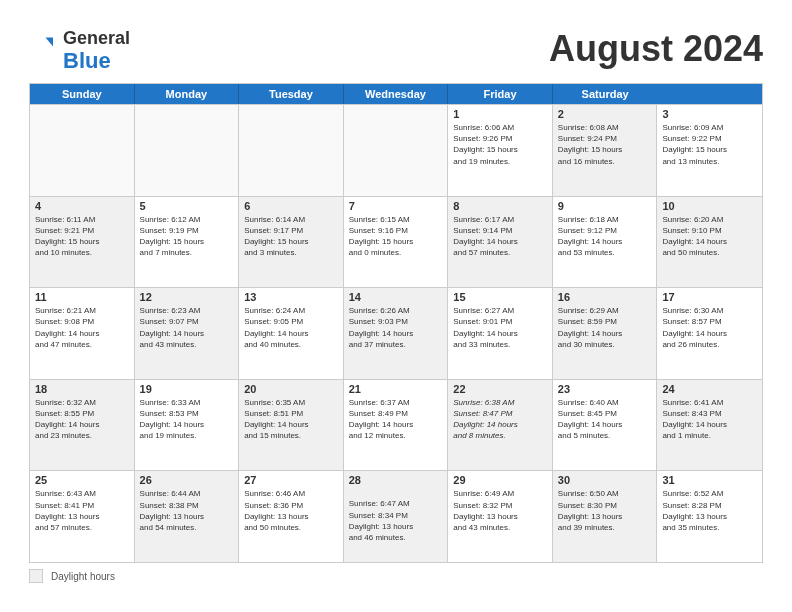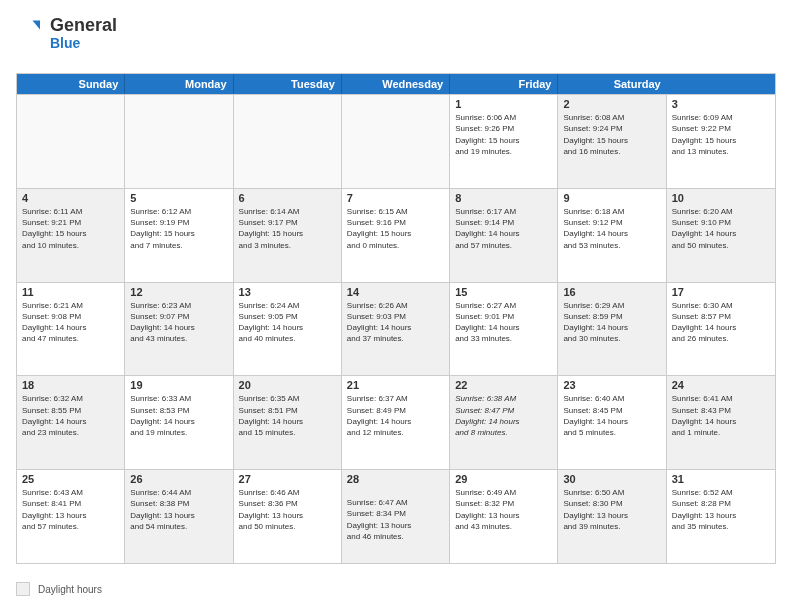--- a/index.html
+++ b/index.html
@@ -6,24 +6,23 @@
     body {
       font-family: Arial, sans-serif;
       background: #fff;
       width: 792px;
       height: 612px;
       overflow: hidden;
     }
     .page {
       width: 792px;
       height: 612px;
-      padding: 16px;
+      padding: 29px;
       display: flex;
       flex-direction: column;
-      gap: 12px;
     }
     .header {
       display: flex;
       justify-content: space-between;
       align-items: flex-start;
       margin-bottom: 10px;
     }
     .logo {
       display: flex;
       align-items: center;
@@ -33,21 +32,21 @@
       display: flex;
       flex-direction: column;
       line-height: 1.1;
     }
     .logo-general {
       font-size: 18px;
       font-weight: bold;
       color: #333;
     }
     .logo-blue {
-      font-size: 14px;
+      font-size: 22px;
       font-weight: bold;
       color: #2176C7;
     }
     .logo-icon {
       width: 30px;
       height: 30px;
     }
     .title-block {
       text-align: right;
     }
@@ -70,21 +69,21 @@
     .cal-header-row {
       display: grid;
       grid-template-columns: repeat(7, 1fr);
       background: #2176C7;
     }
     .cal-header-cell {
       color: #fff;
       font-size: 11px;
       font-weight: bold;
       padding: 4px 6px;
-      text-align: right;
+      text-align: center;
       border-right: 1px solid #1a5fa0;
     }
     .cal-header-cell:last-child { border-right: none; }
     .cal-body {
       flex: 1;
       display: flex;
       flex-direction: column;
     }
     .cal-row {
       display: grid;
@@ -139,20 +138,21 @@
     <div class="logo">
       <svg class="logo-icon" viewBox="0 0 40 40">
           <polygon points="22,2 32,2 32,14" fill="#2176C7"></polygon>
         </svg>
       <div class="logo-text">
         <span class="logo-general">General</span>
         <span class="logo-blue">Blue</span>
       </div>
     </div>
     <div class="title-block">
+      <div class="month-title">August 2024</div>
     </div>
   </div>
 
   <div class="calendar">
     <div class="cal-header-row">
     <div class="cal-header-cell">Sunday</div>
         <div class="cal-header-cell">Monday</div>
         <div class="cal-header-cell">Tuesday</div>
         <div class="cal-header-cell">Wednesday</div>
         <div class="cal-header-cell">Friday</div>

